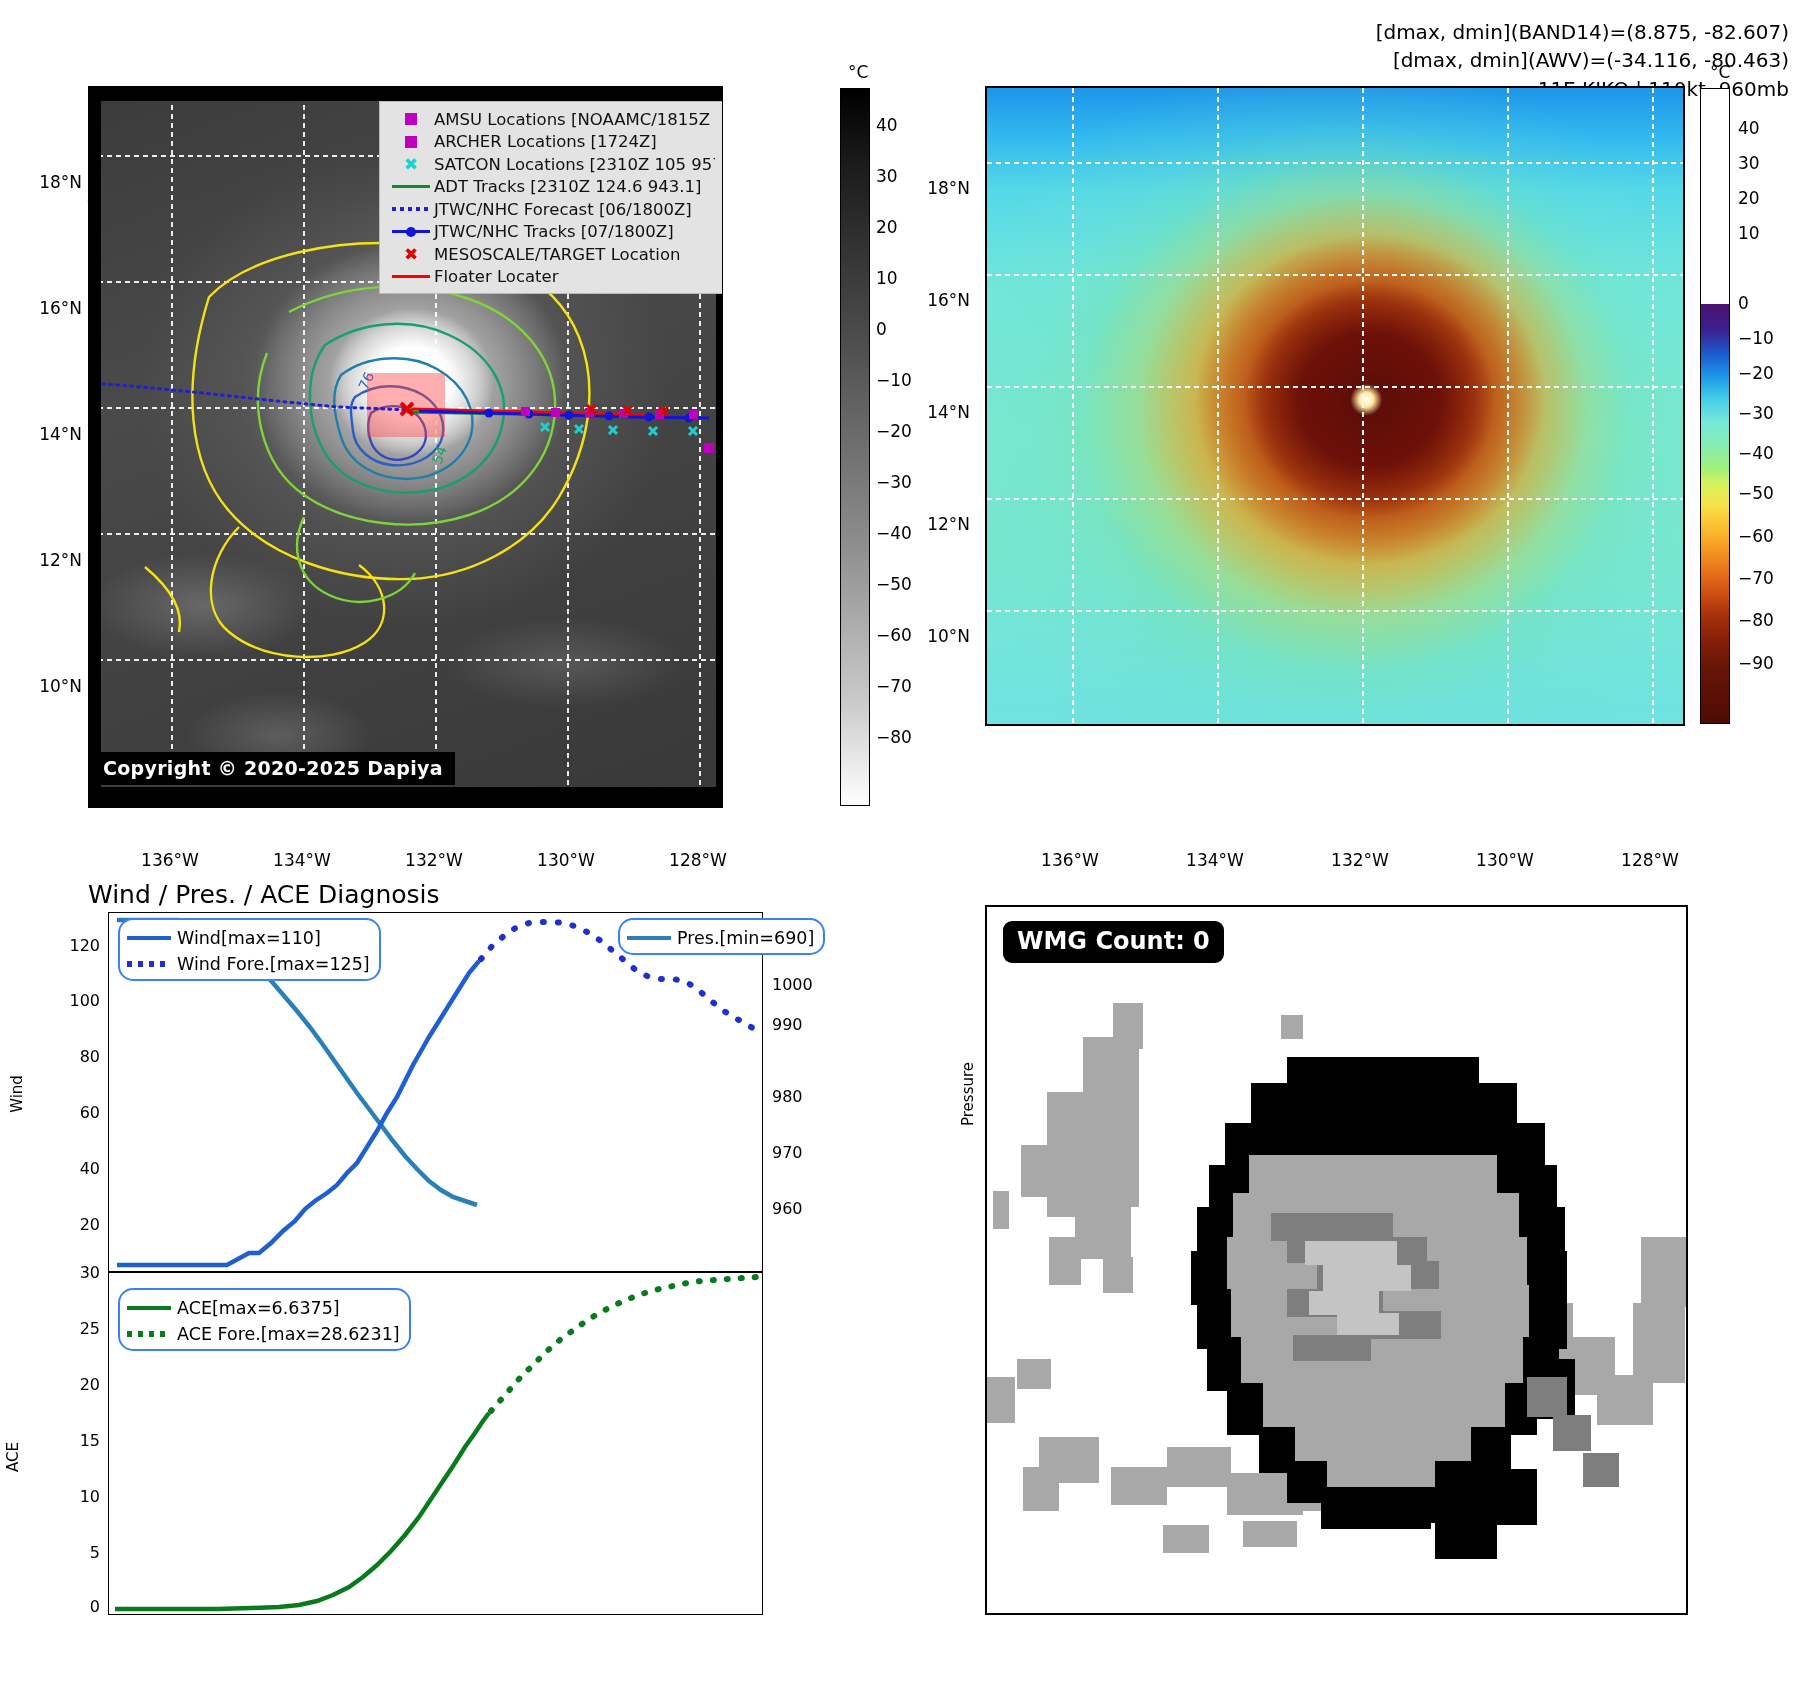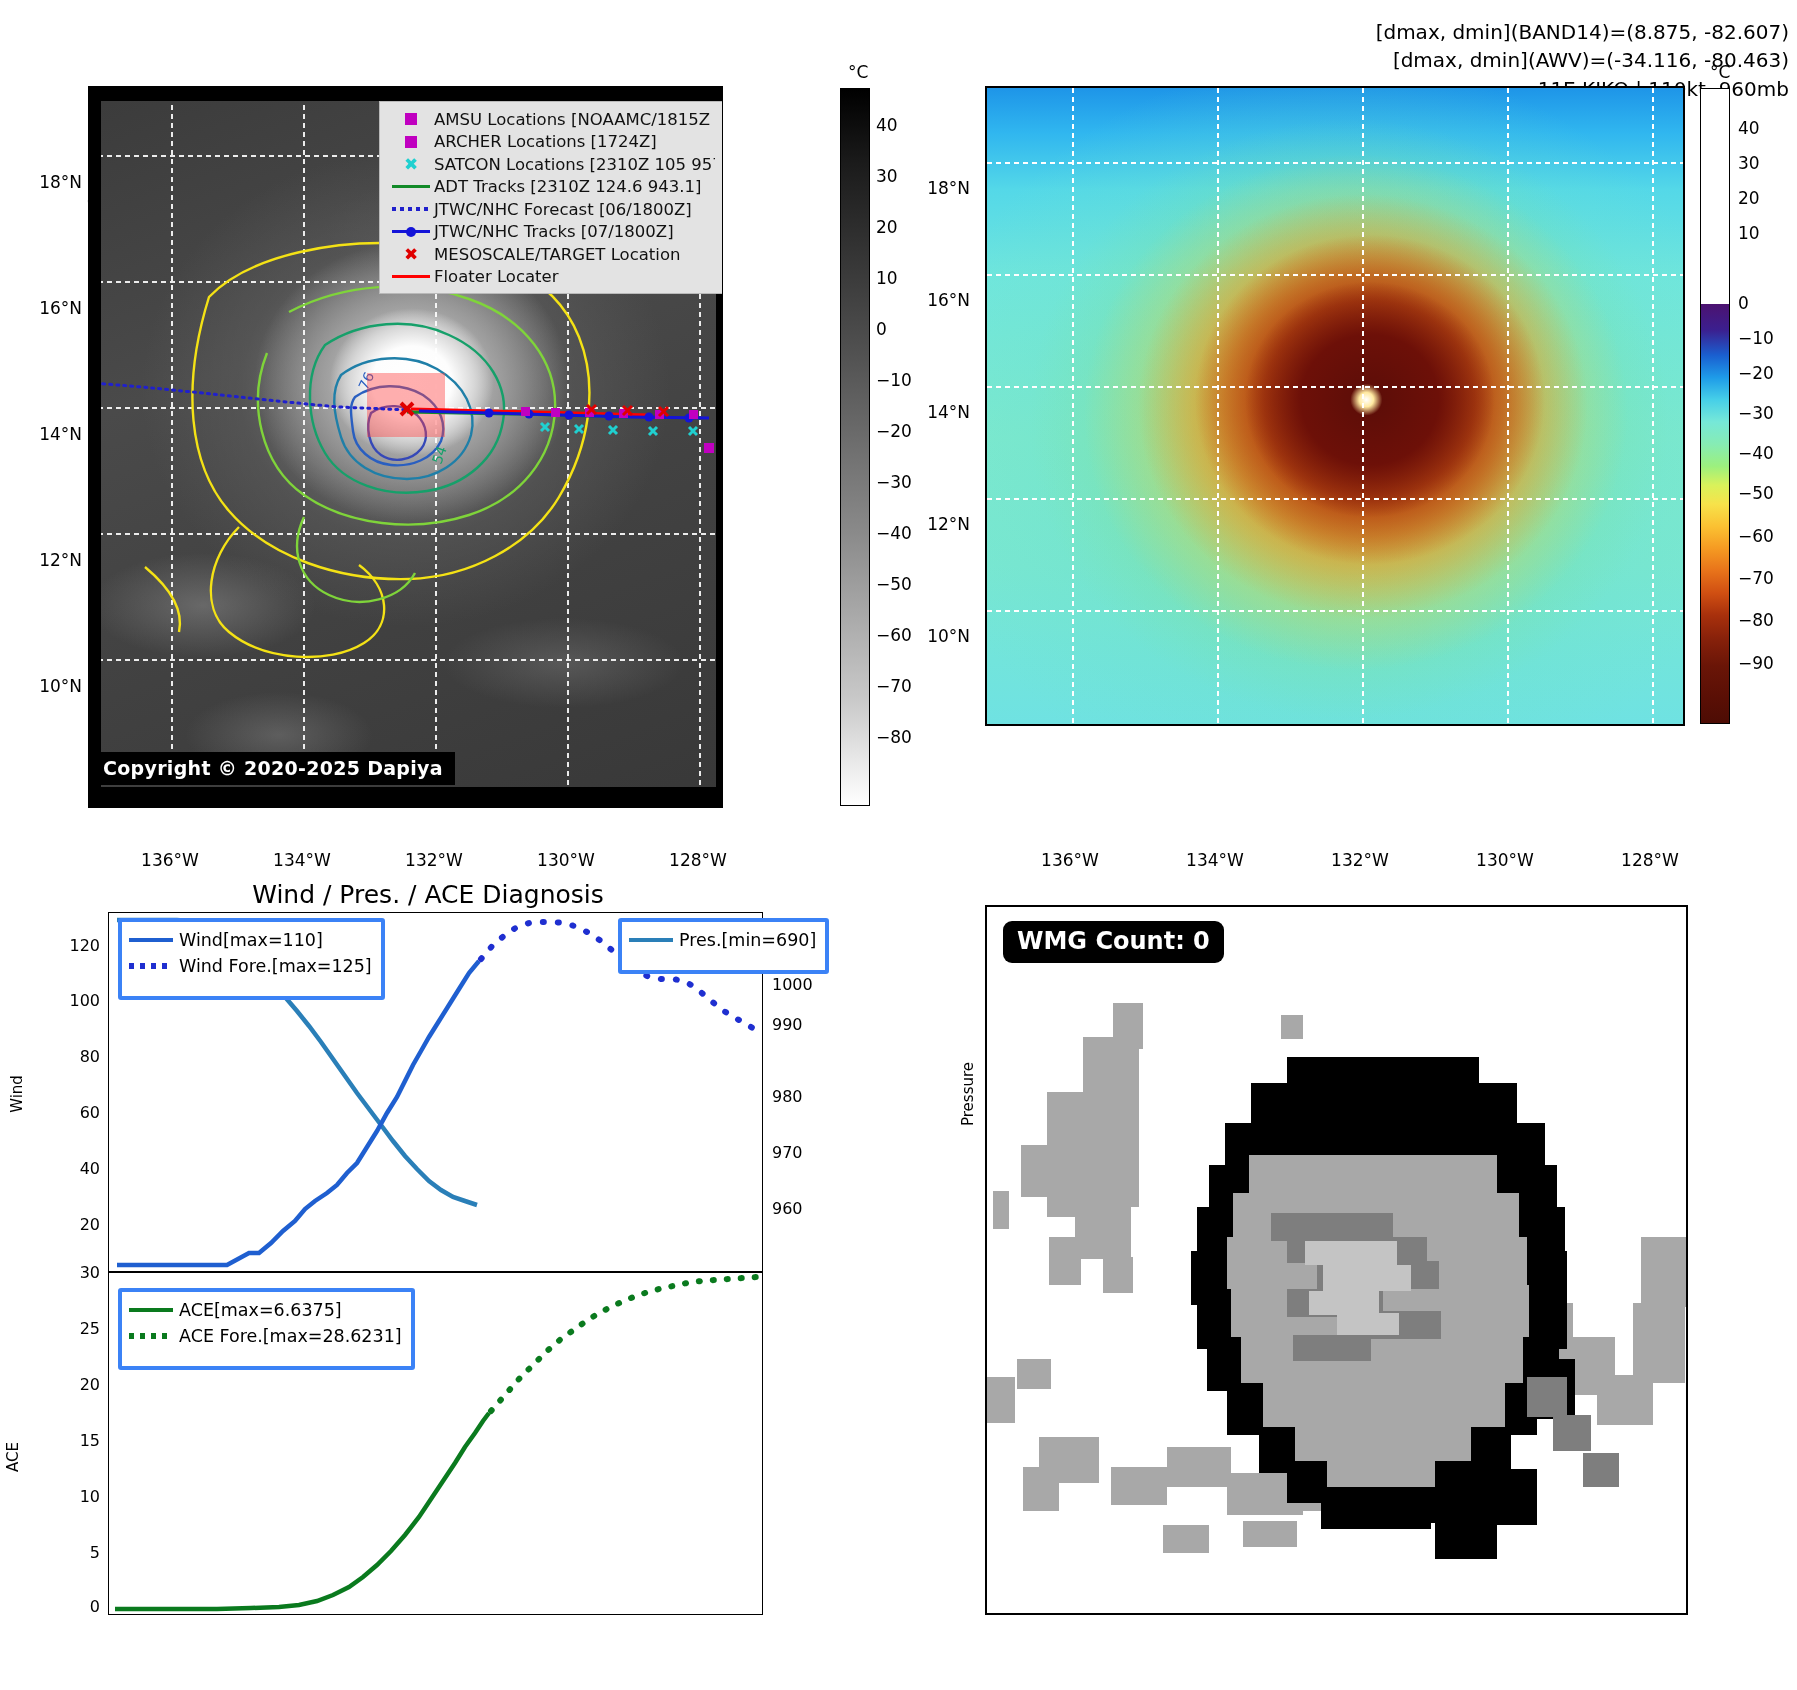--- a/index.html
+++ b/index.html
@@ -88,27 +88,27 @@
       #1a5fd0 42%, #1e9be8 45.5%,
       #46cfe8 49%, #76e8d8 52.5%,
       #86ecb4 56%, #9cf07e 59.5%,
       #d9f25a 62.5%, #f7e24a 65.5%,
       #fbc132 69%, #f59a22 72.5%,
       #e8731a 76%, #d04f12 79.5%,
       #a8300c 83%, #85200a 87%,
       #6a1507 91%, #5a0f05 96%, #4d0c04 100%); }
 
   
-  #wp-title { position:absolute; left:88px; top:880px; width:680px; text-align:center; font-size:25px; color:#000; }
+  #wp-title { position:absolute; left:88px; top:880px; width:680px; text-align:left; font-size:25px; color:#000; }
   #wind-panel { left:108px; top:912px; width:655px; height:360px; border:1.5px solid #000; background:#fff; overflow:hidden; }
   #ace-panel  { left:108px; top:1272px; width:655px; height:343px; border:1.5px solid #000; background:#fff; overflow:hidden; }
   .ylab-rot { position:absolute; transform-origin:center; font-size:15px; color:#000; }
   .ytick { position:absolute; font-size:16px; color:#000; transform:translateY(-50%); text-align:right; white-space:nowrap; }
-  .plotlegend { position:absolute; background:#fff; border:4px solid #3b82f6; border-radius:3px;
-    padding:5px 9px 17px 7px; font-size:17.5px; color:#000; z-index:5; }
+  .plotlegend { position:absolute; background:#fff; border:2px solid #3b82f6; border-radius:15px;
+    padding:5px 9px 2px 7px; font-size:17.5px; color:#000; z-index:5; }
   .plotlegend .row { display:flex; align-items:center; height:26px; white-space:nowrap; }
   .plotlegend .key { width:50px; flex:0 0 50px; display:flex; align-items:center; }
   .k-solid { width:44px; height:4.5px; display:inline-block; }
   .k-dot { width:44px; height:6px; display:inline-block;
     background-image:linear-gradient(to right, currentColor 45%, transparent 0); background-size:11px 6px; }
 
   
   #wmg-panel { left:985px; top:905px; width:703px; height:710px; border:2px solid #000; background:#fff; overflow:hidden; }
   #wmg-badge { position:absolute; left:16px; top:14px; background:#000; color:#fff; font-weight:bold;
     font-size:24px; padding:6px 14px 8px 14px; border-radius:9px; z-index:4; }

